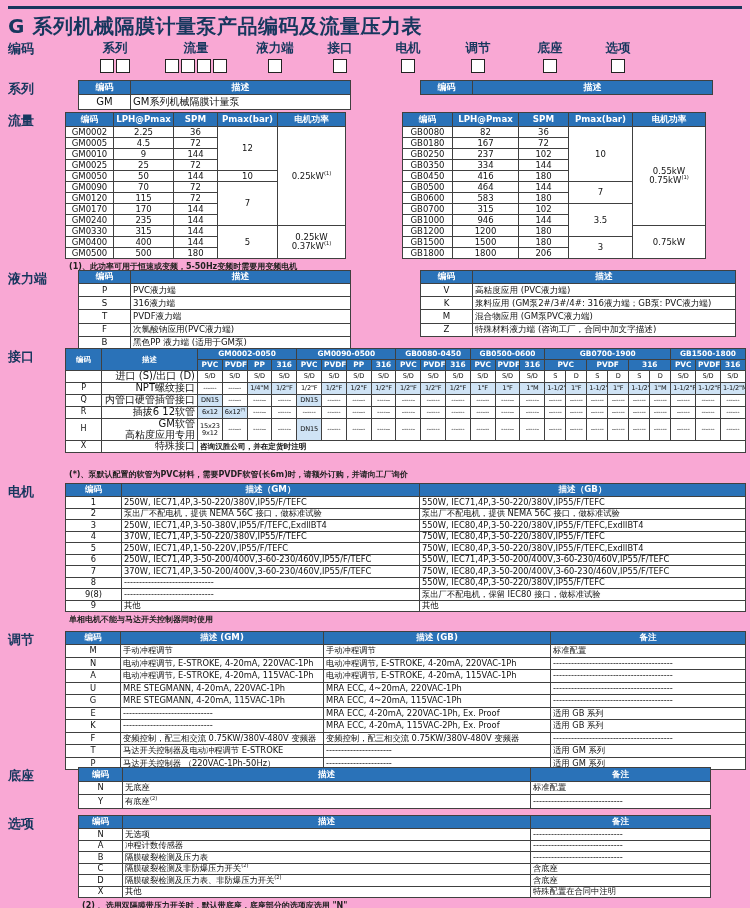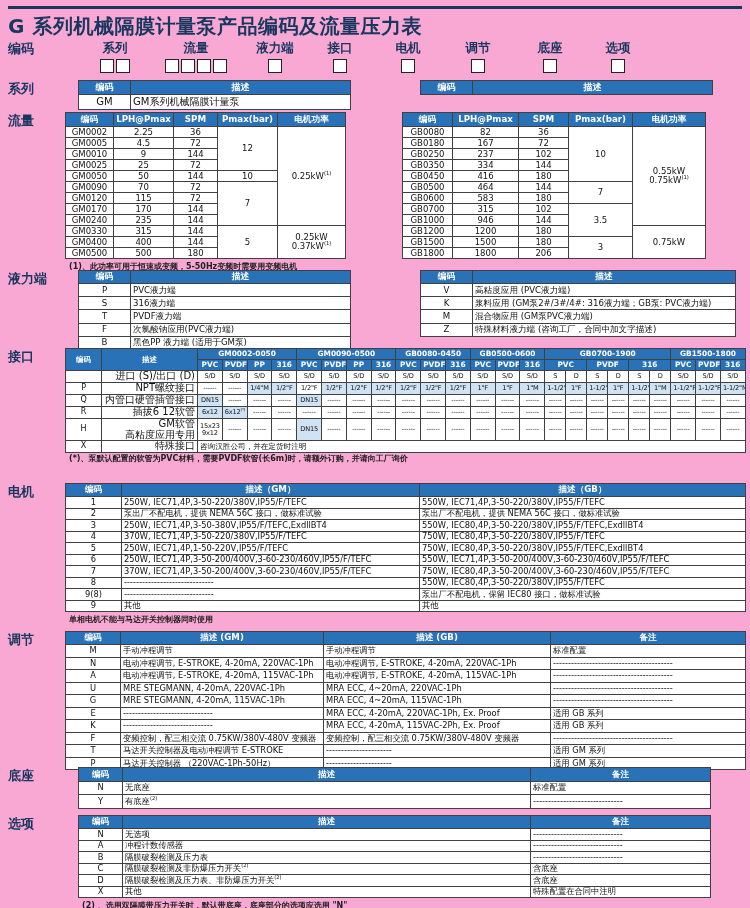--- a/index.html
+++ b/index.html
@@ -43,21 +43,21 @@
   .t-series th { height:13px; font-size:9px; }
   .t-series td { height:14px; font-size:10px; }
   .t-flow   th { height:13px; font-size:8.7px; }
   .t-flow   td { height:10px; font-size:8.5px; }
   .t-hyd    th { height:12px; font-size:8.7px; }
   .t-hyd    td { height:12.2px; font-size:8.6px; }
   .t-if     th { font-size:7.4px; height:10px; }
   .t-if     td { font-size:6.6px; height:11px; text-align:center; letter-spacing:-0.2px; }
   .t-if     td.desc { font-size:10px; text-align:right; letter-spacing:0; }
   .t-if     td.code { font-size:8px; }
-  .t-if     td.note { font-size:7.6px; text-align:left; letter-spacing:0; }
+  .t-if     td.note { font-size:7.6px; text-align:left; letter-spacing:0;font-weight:bold; }
   .t-motor  th { height:12px; font-size:8.6px; }
   .t-motor  td { height:10.5px; font-size:8.3px; }
   .t-adjust th { height:12px; font-size:8.6px; }
   .t-adjust td { height:11.5px; font-size:8.3px; }
   .t-base   th { height:12.5px; font-size:8.6px; }
   .t-base   td { height:12.5px; font-size:8.3px; }
   .t-opt    th { height:12px; font-size:8.6px; }
   .t-opt    td { height:10.5px; font-size:8.3px; }
 
   .fnote { font-size:8px; font-weight:bold; color:#222; margin-top:3px; padding-left:4px; line-height:1.25; }
@@ -606,21 +606,21 @@
                   <td class="">------</td>
                 </tr>
                 <tr>
                   <td class="code c">X</td>
                   <td class="desc">特殊接口</td>
                   <td class="note" colspan="23">咨询汉胜公司，并在定货时注明</td>
                 </tr>
               </tbody>
             </table>
           </div>
-        <div class="fnote" style="margin-top:1px">(*)、泵默认配置的软管为PVC材料，需要PVDF软管(长6m)时，请额外订购，并请向工厂询价</div>
+        <div class="fnote" style="margin-top:17px">(*)、泵默认配置的软管为PVC材料，需要PVDF软管(长6m)时，请额外订购，并请向工厂询价</div>
       </div>
     </div>
   </div>
 
   <div class="section" id="sec-motor">
     <div class="seclabel">电机</div>
     <div class="seccontent">
       <div style="margin-left:5px;width:680px">
         <div>
             <table class="tbl t-motor" style="width:100%">

